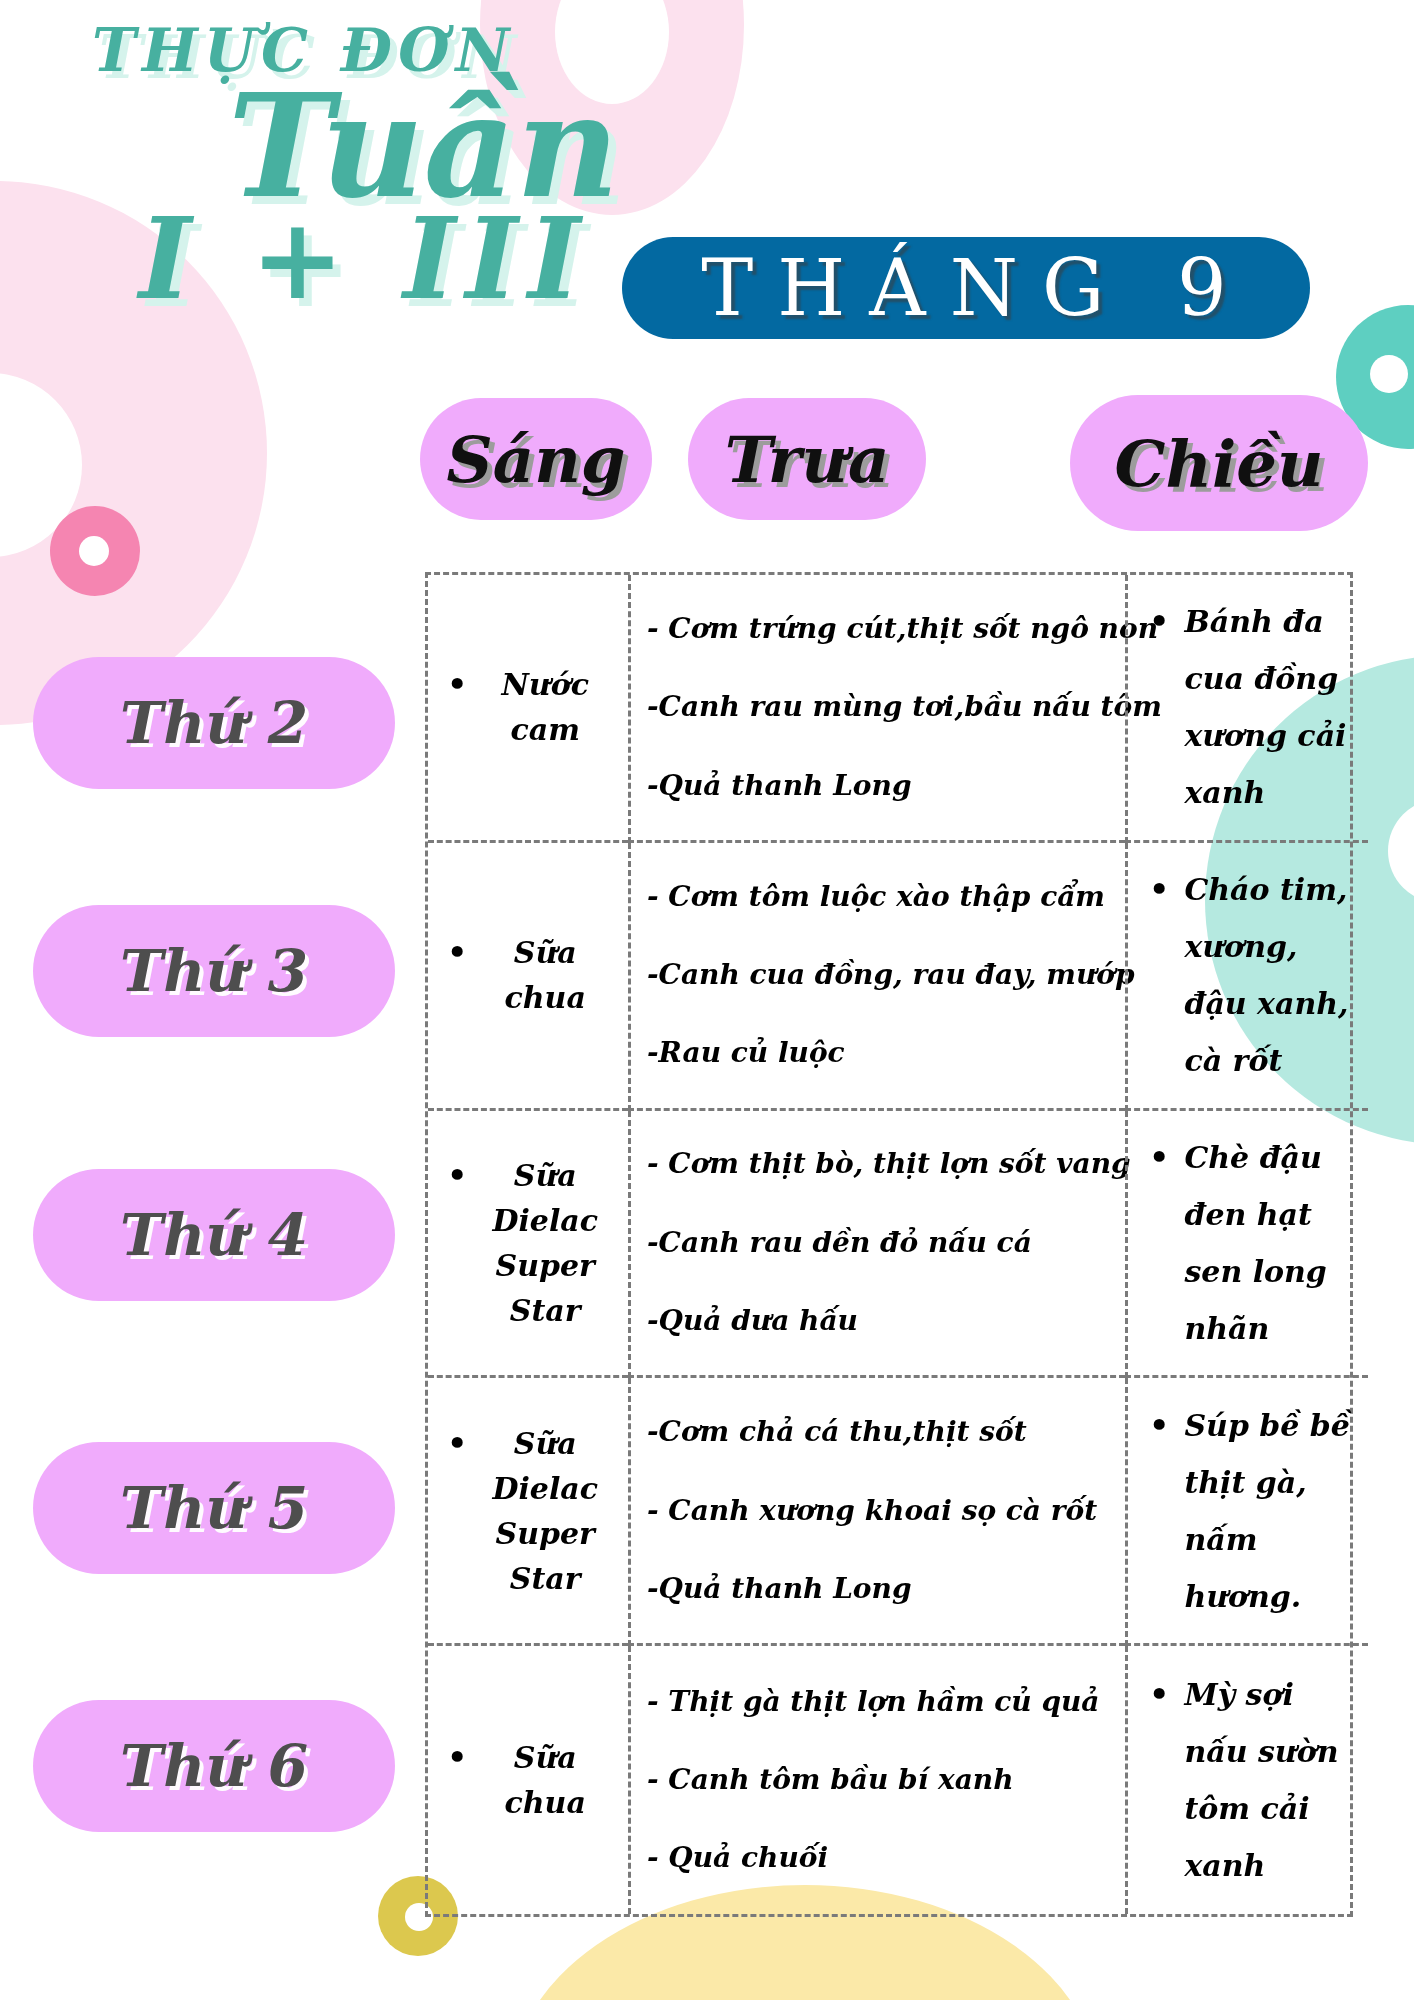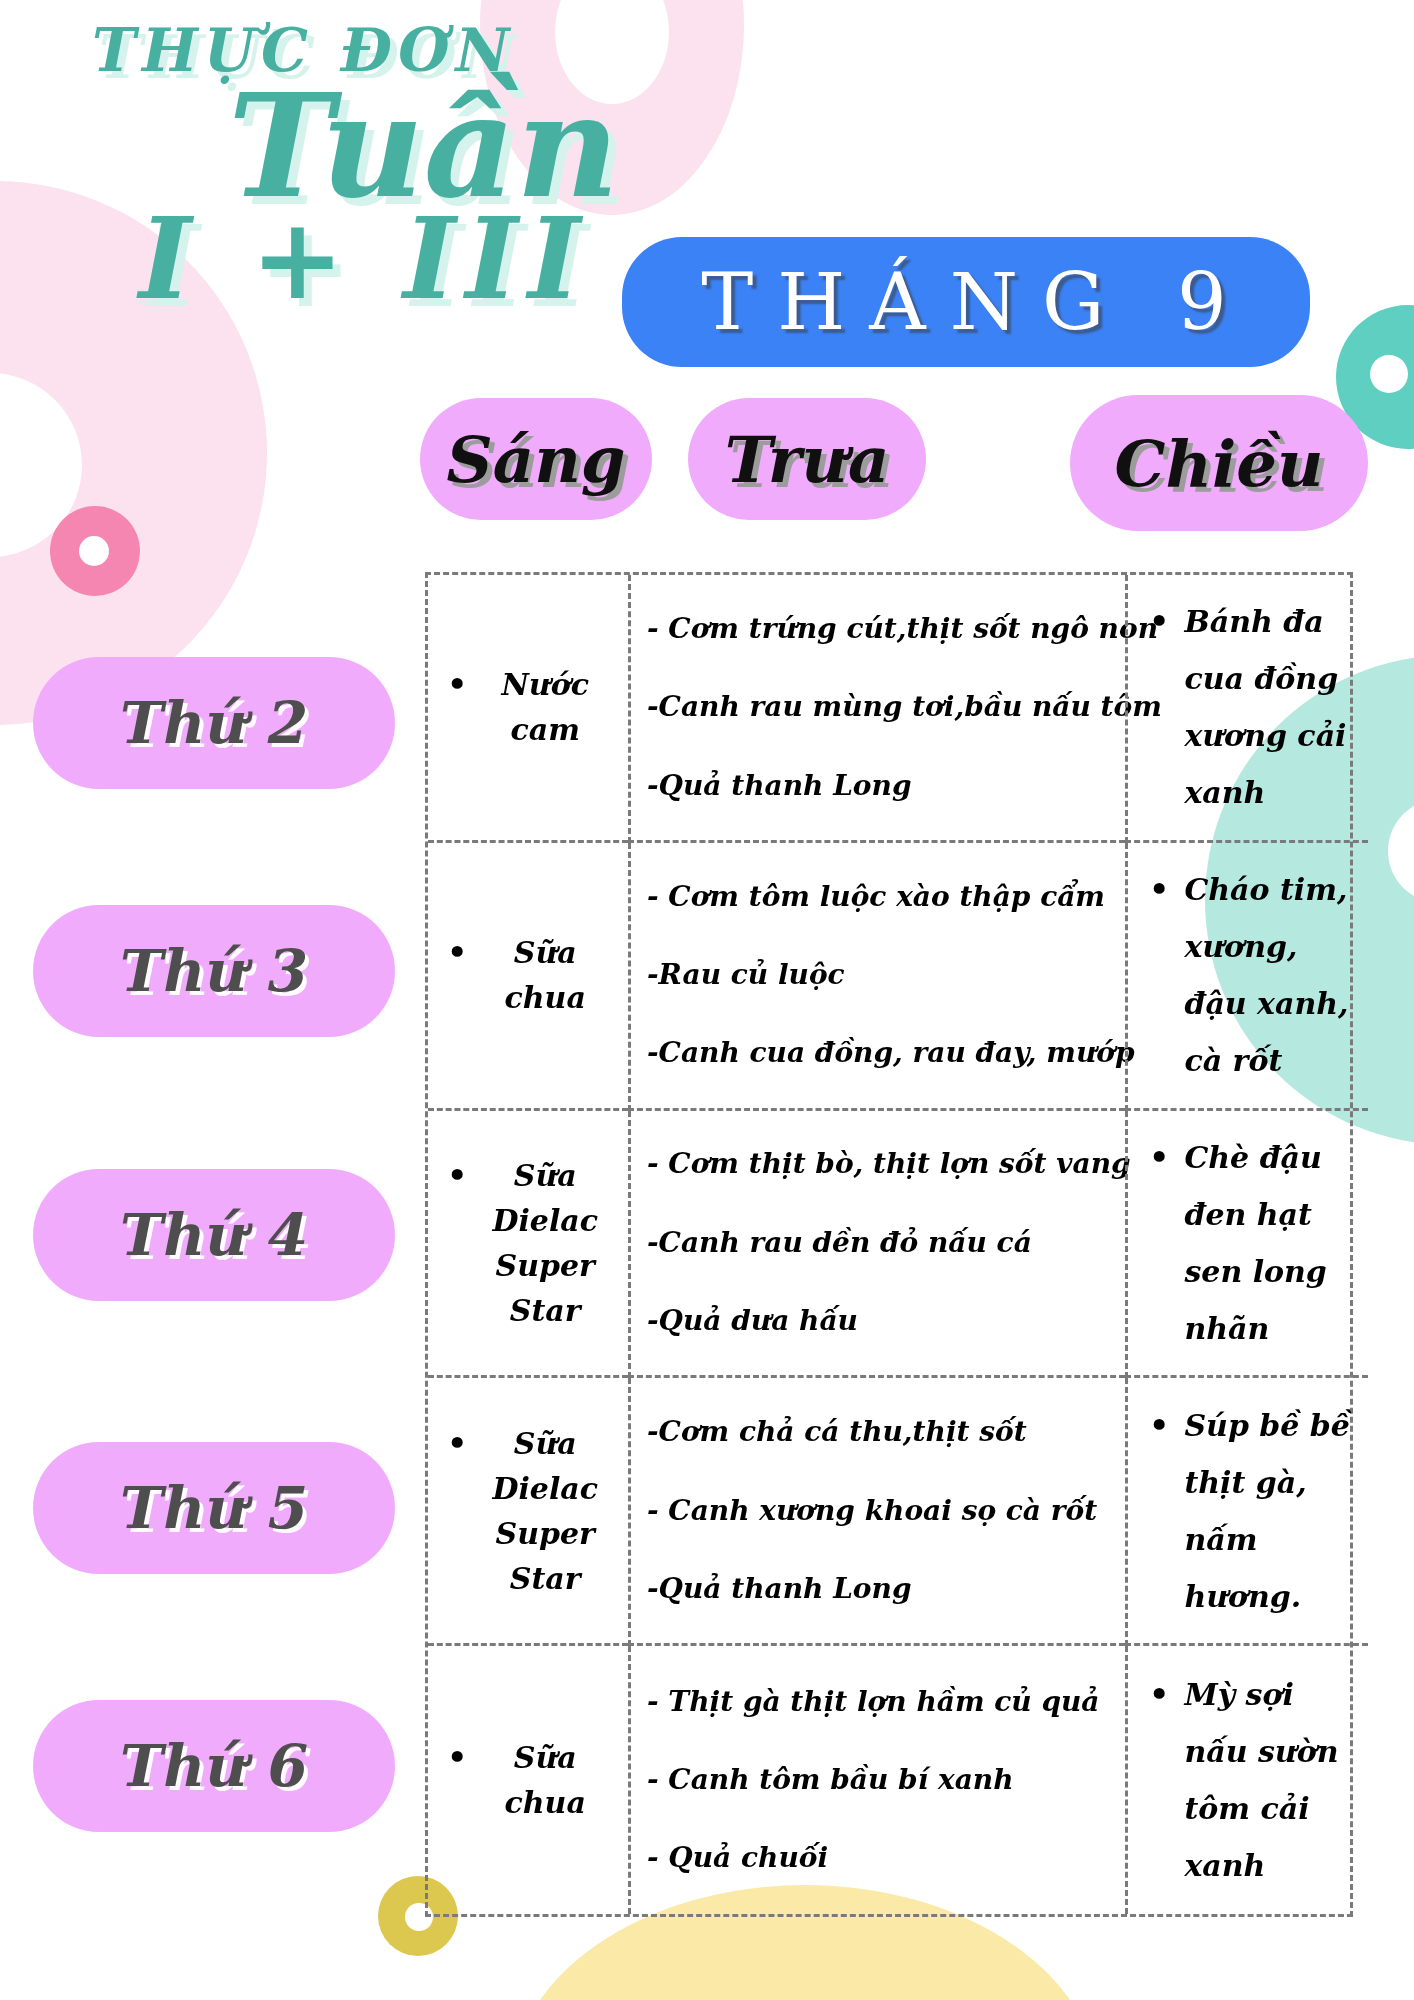--- a/index.html
+++ b/index.html
@@ -27,22 +27,22 @@
     white-space:nowrap;line-height:1.25;
   }
   .t3{
     position:absolute;left:130px;top:192px;z-index:2;
     font-size:112px;font-weight:bold;font-style:italic;
     letter-spacing:10px;color:#47b0a0;
     text-shadow:8px 8px 0 #d5f3ec;
     white-space:nowrap;line-height:1.2;margin-left:9px;
   }
   .badge{
-    position:absolute;left:622px;top:237px;width:688px;height:130px;z-index:2;
-    background:#3b82f6;border-radius:60px;
+    position:absolute;left:622px;top:237px;width:688px;height:102px;z-index:2;
+    background:#0369a1;border-radius:60px;
     display:flex;align-items:center;justify-content:center;
   }
   .badge span{
     color:#ffffff;font-size:78px;letter-spacing:24px;
     text-shadow:4px 4px 2px rgba(60,60,60,0.55);
     white-space:nowrap;padding-left:20px;
   }
 
   
   .pill{
@@ -187,22 +187,22 @@
     </div>
 
     <div class="cell sang bb">
       <div class="inner">
         <span class="bullet">•</span>
         <span class="stext">Sữa chua</span>
       </div>
     </div>
     <div class="cell trua bl bb">
       <div class="line">- Cơm tôm luộc xào thập cẩm</div>
+      <div class="line">-Canh cua đồng, rau đay, mướp</div>
       <div class="line">-Rau củ luộc</div>
-      <div class="line">-Canh cua đồng, rau đay, mướp</div>
     </div>
     <div class="cell chieu bl bb">
       <div class="inner">
         <span class="bullet">•</span>
         <span class="ctext">Cháo tim, xương, đậu xanh, cà rốt</span>
       </div>
     </div>
 
     <div class="cell sang bb">
       <div class="inner">

